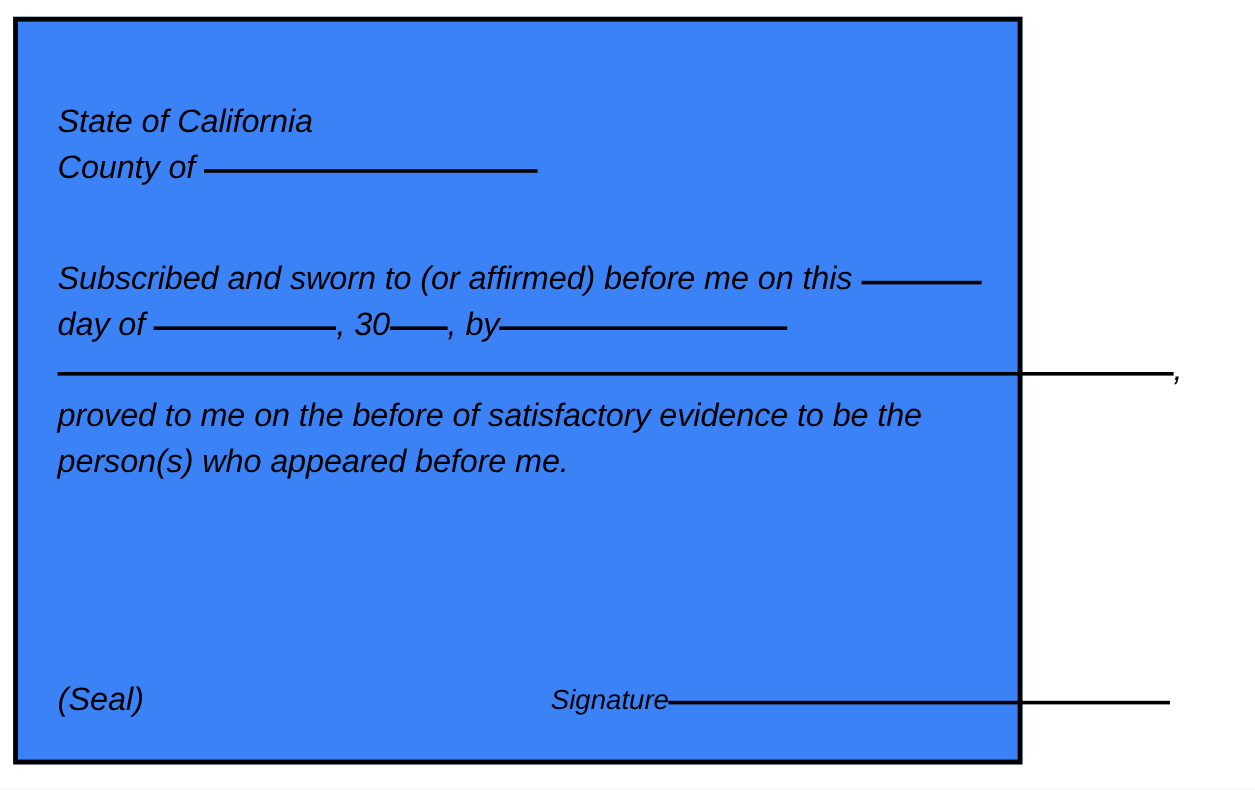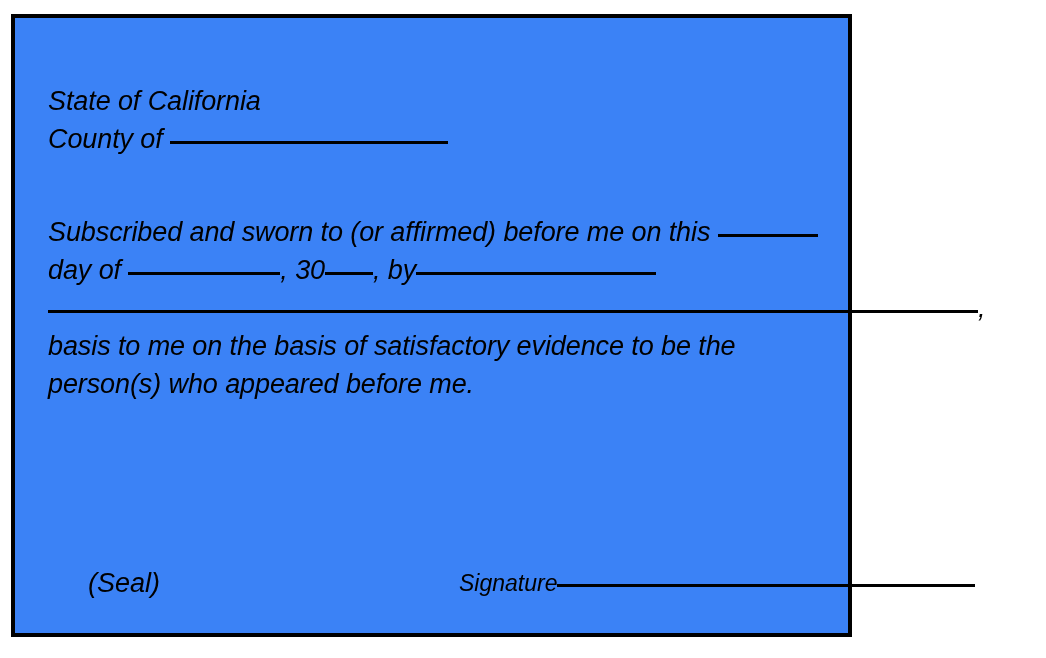--- a/index.html
+++ b/index.html
@@ -70,21 +70,20 @@
     width: 986px;
     height: 44px;
   }
   #seal-label {
     position: absolute;
     left: 0px;
     top: 0px;
     font-size: 27px;
     line-height: 38px;
     white-space: nowrap;
-    margin-left: 40px;
   }
   #signature-group {
     position: absolute;
     left: 411px;
     top: 0px;
     font-size: 23px;
     line-height: 38px;
     white-space: nowrap;
   }
 </style>
@@ -113,21 +112,21 @@
 
         <div class="line">
           <span>day of</span><span>&nbsp;</span><span class="blank b-day"></span><span>,</span><span>&nbsp;</span><span>30</span><span class="blank b-year"></span><span>,</span><span>&nbsp;</span><span>by</span><span class="blank b-by"></span>
         </div>
 
         <div class="line">
           <span class="blank b-full"></span><span>,</span>
         </div>
 
         <div class="line">
-          <span>basis to me on the basis of satisfactory evidence to be the</span>
+          <span>proved to me on the before of satisfactory evidence to be the</span>
         </div>
 
         <div class="line">
           <span>person(s) who appeared before me.</span>
         </div>
 
       </div>
 
       <div id="footer-row">
         <div id="seal-label">(Seal)</div>

